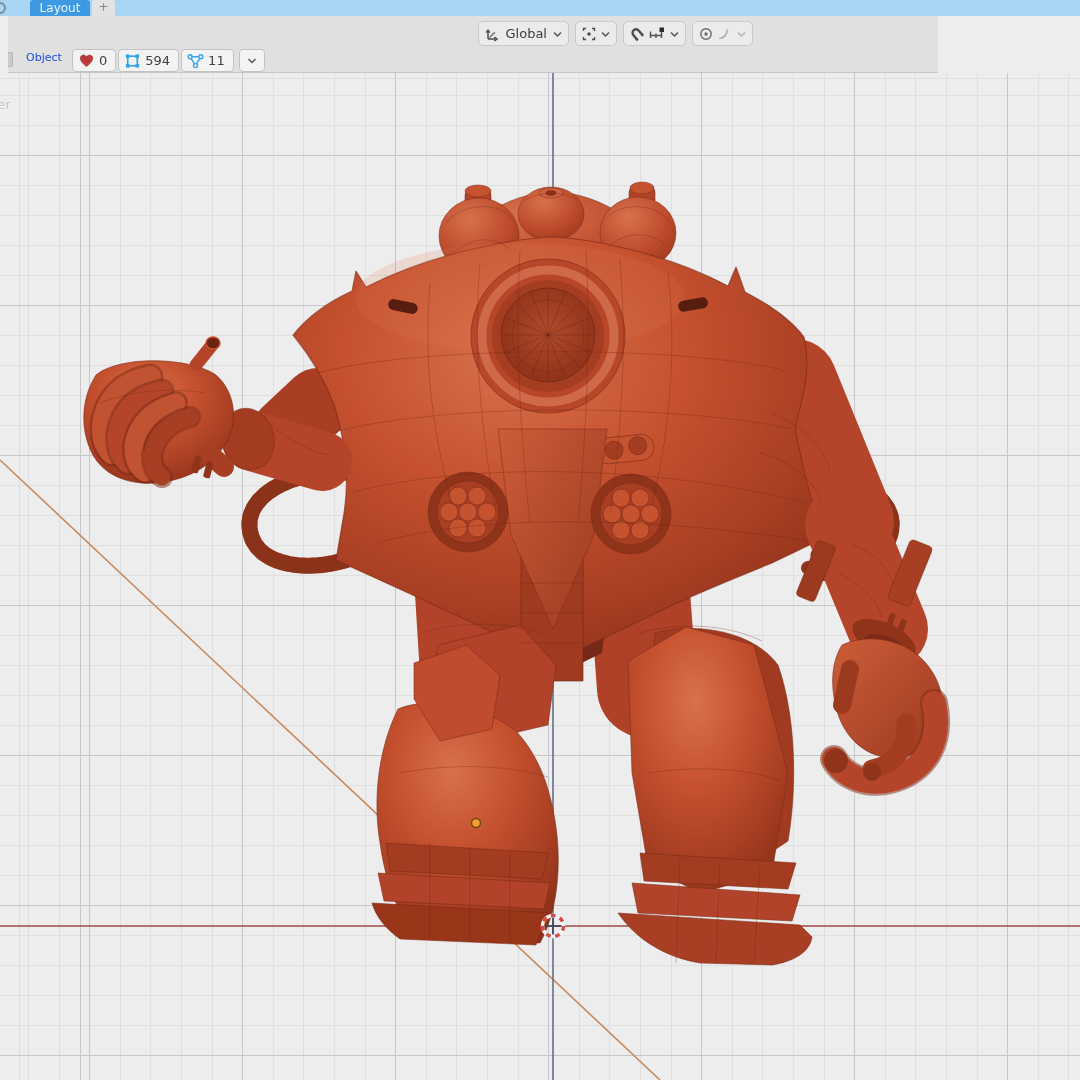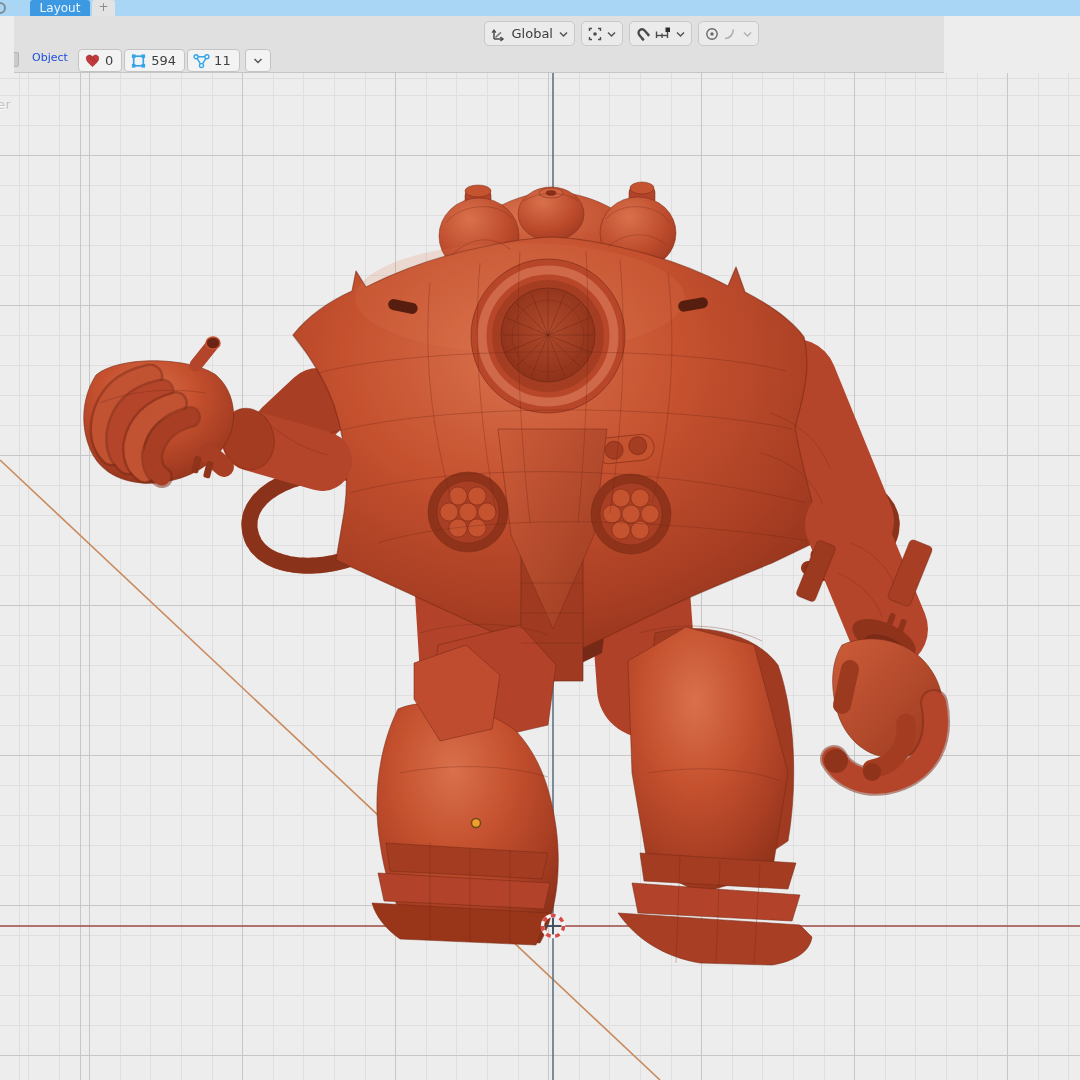--- a/index.html
+++ b/index.html
@@ -6,21 +6,21 @@
   html,body { width:1080px; height:1080px; overflow:hidden; }
   body { font-family:"DejaVu Sans","Liberation Sans",sans-serif; background:#ededed; position:relative; }
 
   
   .tabstrip { position:absolute; left:0; top:0; width:1080px; height:16px; background:#aad6f6; display:flex; align-items:stretch;text-decoration:underline; }
   .tab-frag { position:absolute; left:-6px; top:2px; width:12px; height:12px; border-radius:50%; border:2px solid #7d8c99; background:transparent; }
   .tab-active { position:absolute; left:30px; top:0; width:60px; height:16px; background:#3d9ae2; color:#eaf4fd; font-size:12px; line-height:16px; text-align:center; border-radius:3px 3px 0 0; }
   .tab-new { position:absolute; left:92px; top:0; width:23px; height:16px; background:#e3e3e3; color:#8a8a8a; font-size:12px; line-height:15px; text-align:center; border-radius:3px 3px 0 0; }
 
   
-  .header { position:absolute; left:14px; top:16px; width:930px; height:57px; background:#e0e0e0; border-bottom:1px solid #c6c6c6; }
+  .header { position:absolute; left:8px; top:16px; width:930px; height:57px; background:#e0e0e0; border-bottom:1px solid #c6c6c6; }
   .toolrow { position:absolute; right:185px; top:5px; height:25px; display:flex; gap:6px; }
   .pill { display:flex; align-items:center; background:#ebebeb; border:1px solid #c8c8c8; border-radius:5px; padding:0 5px; gap:3px; height:25px; }
   .pill .lbl { font-size:13px; color:#3c3c3c; padding:0 2px; }
   .objrow { position:absolute; left:0; top:32px; height:25px; width:100%; }
   .obj-frag { position:absolute; left:0; top:4px; width:5px; height:15px; background:#cbcbcb; border:1px solid #b4b4b4; border-left:none; border-radius:0 2px 2px 0; }
   .obj-label { position:absolute; left:18px; top:3px; font-size:11px; color:#1d4ed8;text-align:right; }
   .stats { position:absolute; left:64px; top:1px; display:flex; gap:2px; }
   .stat-pill { display:flex; align-items:center; gap:4px; height:23px; padding:0 8px 0 5px; background:#f3f3f3; border:1px solid #c3c3c3; border-radius:4px; }
   .stat-pill .val { font-size:13px; color:#3f3f3f; }
   .chev-pill { margin-left:3px; padding:0 6px; display:flex; align-items:center; height:23px; background:#f3f3f3; border:1px solid #c3c3c3; border-radius:4px; }

